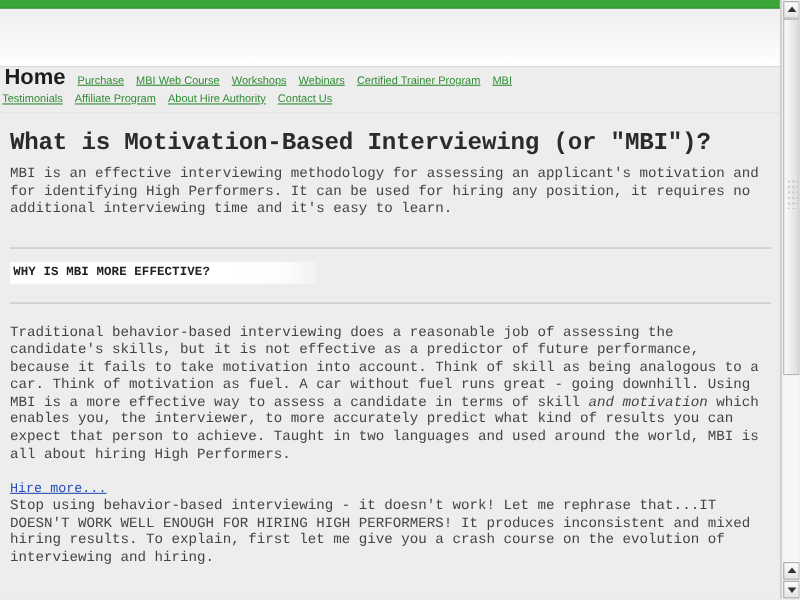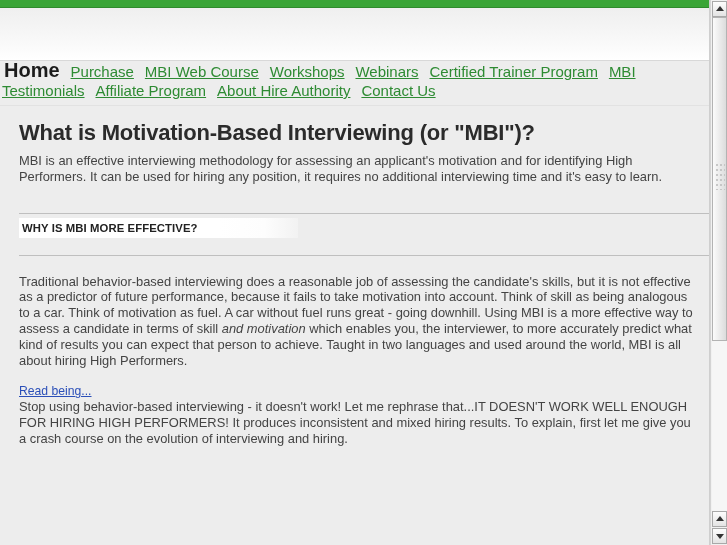--- a/index.html
+++ b/index.html
@@ -66,34 +66,35 @@
     font-size: 0;
   }
   .nav-item {
     display: inline;
     font-size: 12.5px;
     white-space: nowrap;
   }
   .nav-link {
     color: #2e8b33;
     text-decoration: underline;
-    font-size: 15px;
+    font-size: 10px;
     padding: 0 2px;
     cursor: pointer;
   }
   .nav-link.current {
     color: #1c1c1c;
     font-weight: bold;
     text-decoration: none;
     font-size: 20px;
   }
 
   
   .content {
-    padding: 0 9px 0 19px;
+    padding: 0 9px 0 9px;
+    font-family: Liberation Mono, monospace;
   }
 
   h1.article-title {
     font-size: 22px;
     font-weight: bold;
     color: #2b2b2b;
     margin: 14px 0 8px 0;
     letter-spacing: -0.2px;
     line-height: 25px;
   }
@@ -128,21 +129,21 @@
 
   .section-label {
     display: inline-block;
     background: linear-gradient(to right, #ffffff 0%, #ffffff 72%, #fdfdfd 88%, #f2f2f2 100%);
     min-width: 274px;
     font-size: 11.3px;
     font-weight: bold;
     color: #222;
     letter-spacing: 0.1px;
     padding: 4px 2px 3px 3px;
-    margin-top: 4px;
+    margin-top: 12px;
     line-height: 13px;
   }
 
   .gap-after-rule { height: 18px; }
 
   a.read-more {
     font-size: 12.2px;
     color: #2b4fb8;
     text-decoration: underline;
     display: inline-block;
@@ -245,21 +246,21 @@
         <hr class="rule rule-top">
 
         <div class="section-label">WHY IS MBI MORE EFFECTIVE?</div>
 
         <hr class="rule rule-bottom">
 
         <div class="gap-after-rule"></div>
 
         <p class="body-text"><span>Traditional behavior-based interviewing does a reasonable job of assessing the candidate's skills, but it is not effective as a predictor of future performance, because it fails to take motivation into account. Think of skill as being analogous to a car. Think of motivation as fuel. A car without fuel runs great - going downhill. Using MBI is a more effective way to assess a candidate in terms of skill </span><em>and motivation</em><span> which enables you, the interviewer, to more accurately predict what kind of results you can expect that person to achieve. Taught in two languages and used around the world, MBI is all about hiring High Performers.</span></p>
 
-        <a class="read-more">Read being...</a>
+        <a class="read-more">Hire more...</a>
       </article>
 
       <article>
         <p class="body-text">Stop using behavior-based interviewing - it doesn't work! Let me rephrase that...IT DOESN'T WORK WELL ENOUGH FOR  HIRING HIGH PERFORMERS!  It produces inconsistent and mixed hiring results. To explain, first let me give you a crash course on the evolution of interviewing and hiring.</p>
       </article>
 
     </div>
   </div>
 
   <div id="scrollbar">

